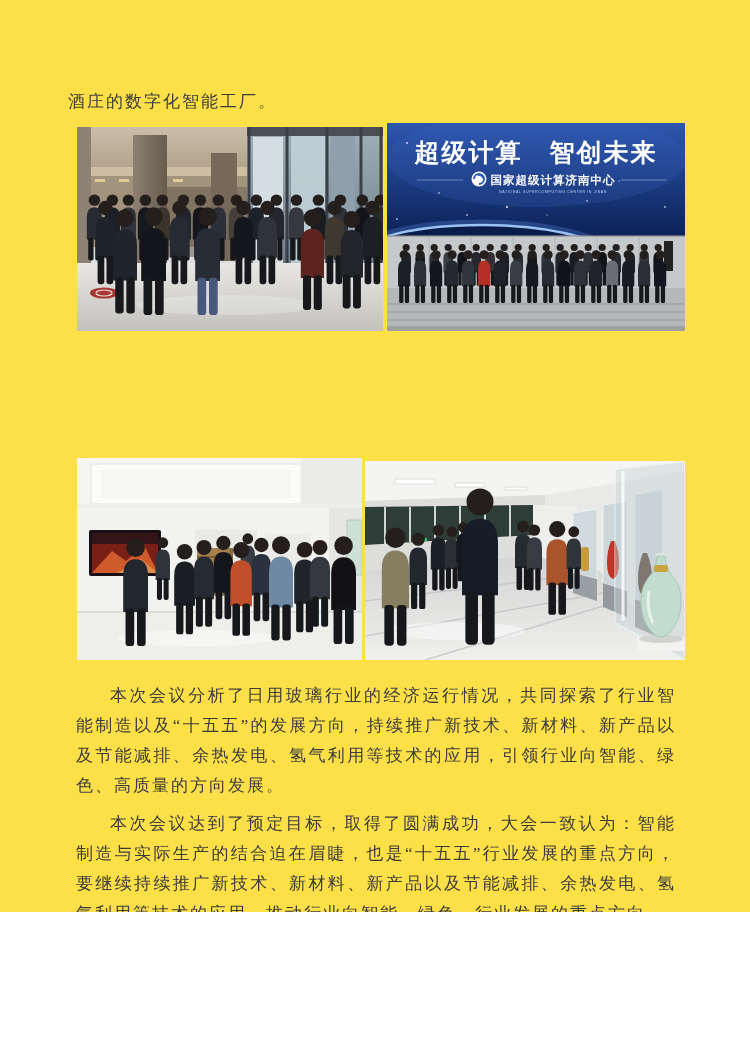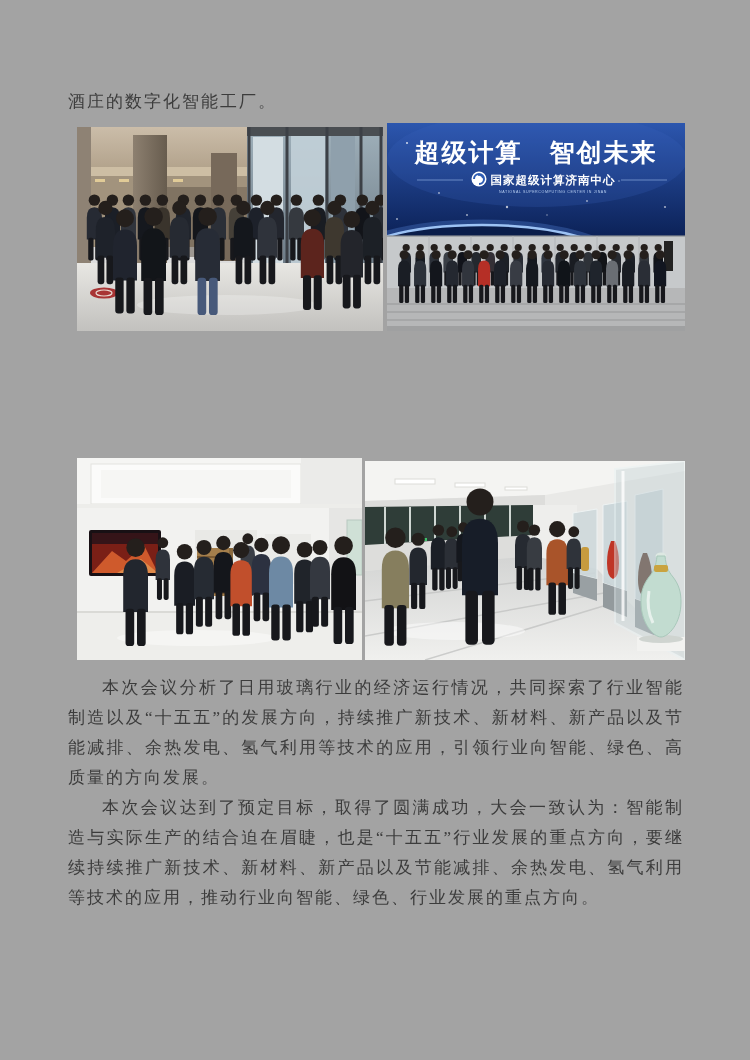--- a/index.html
+++ b/index.html
@@ -1,36 +1,36 @@
 <!DOCTYPE html>
 <html><head>
 <meta charset="utf-8">
 <style>
   html,body{margin:0;padding:0;background:#ffffff;}
   .page{
-    position:relative;width:750px;height:1060px;background:#a3a3a3;overflow:hidden;
+    position:relative;width:750px;height:912px;background:#fde047;overflow:hidden;
     font-family:"Liberation Serif","DejaVu Serif",serif;color:#3c3c3c;
   }
   .intro{
     position:absolute;left:68px;top:87px;width:620px;
     font-size:17px;line-height:30px;letter-spacing:2px;margin:0;
   }
   .photo-row{position:absolute;display:flex;align-items:flex-start;}
   .row1{left:77px;top:123px;justify-content:space-between;}
   .row2{left:77px;top:458px;}
   .photo{display:block;background:#dddddd;}
   #ph1{width:306px;height:204px;margin-top:4px;}
   #ph2{width:298px;height:208px;margin-left:4px;}
   #ph3{width:285px;height:202px;}
   #ph4{width:320px;height:199px;margin-left:3px;margin-top:3px;}
   .bodytext{
     position:absolute;left:68px;top:673px;width:616px;
     font-size:17px;line-height:30px;letter-spacing:2px;text-align:justify;
   }
-  .bodytext p{margin:0;text-indent:2em;}
+  .bodytext p{margin:8px;text-indent:2em;}
   svg{display:block;}
   .scr-headline{font-family:"Liberation Sans","DejaVu Sans",sans-serif;font-weight:bold;}
   .scr-org{font-family:"Liberation Sans","DejaVu Sans",sans-serif;font-weight:bold;}
   .scr-en{font-family:"Liberation Sans","DejaVu Sans",sans-serif;}
 </style>
 </head>
 <body>
 
 <svg width="0" height="0" style="position:absolute" aria-hidden="true">
   <defs>

